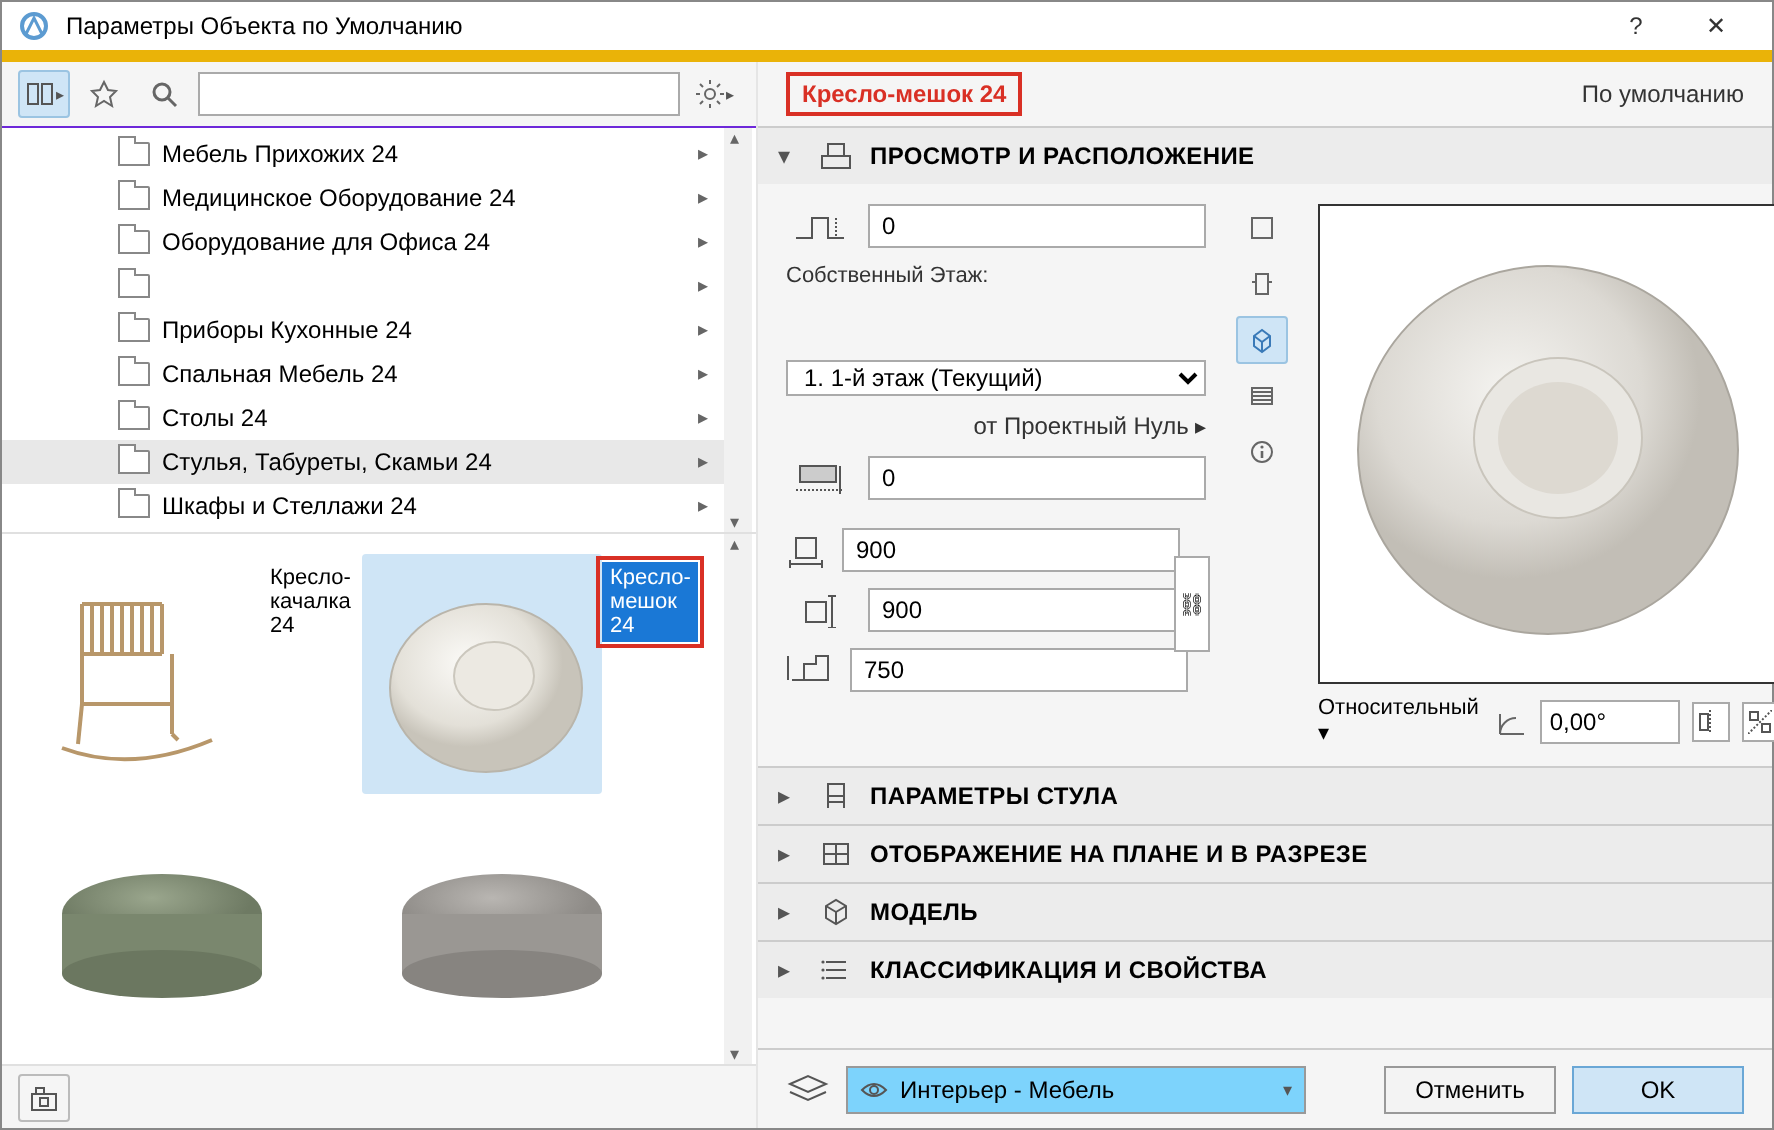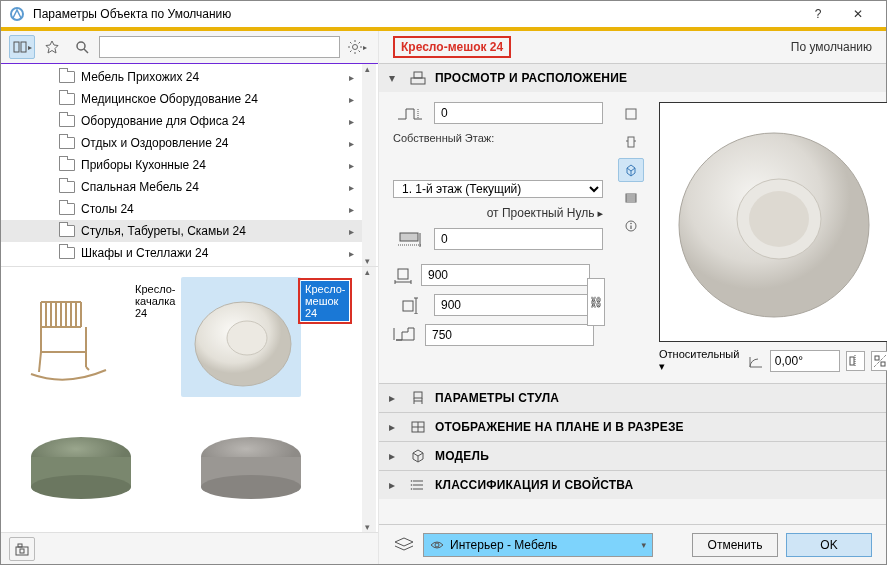--- a/index.html
+++ b/index.html
@@ -1,18 +1,18 @@
 <!DOCTYPE html>
 <html><head>
 <meta charset="utf-8">
 <style>
   * { box-sizing: border-box; font-family: 'Segoe UI', Tahoma, sans-serif; font-size: 12px; }
   body { margin: 0; background: #f0f0f0; }
   .window { width: 887px; height: 565px; background: #fff; border: 1px solid #888; display: flex; flex-direction: column; margin:0; }
-  .titlebar { height: 30px; display: flex; align-items: center; padding: 0 8px; border-bottom: 4px solid #eab308; }
+  .titlebar { height: 30px; display: flex; align-items: center; padding: 0 8px; border-bottom: 6px solid #eab308; }
   .titlebar .app-icon { width:16px; height:16px; margin-right:8px; display:inline-block; }
   .titlebar .title { flex:1; font-size:12px; }
   .titlebar .win-btn { width:40px; height:30px; display:flex; align-items:center; justify-content:center; font-size:14px; color:#333; cursor:pointer; }
   .content { flex:1; display:flex; min-height:0; }
   .left-pane { width: 378px; display:flex; flex-direction:column; border-right:1px solid #e5e5e5; background:#f5f5f5; }
   .toolbar { height: 32px; display:flex; align-items:center; gap:4px; padding:4px 8px; }
   .tb-btn { width:26px; height:24px; border:1px solid transparent; display:flex; align-items:center; justify-content:center; border-radius:2px; cursor:pointer; }
   .tb-btn.highlight { background:#cfe5f6; border-color:#9bc4e2; }
   .search-box { flex:1; height:22px; border:1px solid #aaa; background:#fff; padding:0 4px; }
   .tree { flex:0 0 auto; overflow:auto; border-top:1px solid #6d28d9; border-bottom:1px solid #e0e0e0; padding:2px 0; background:#fff; }
@@ -137,21 +137,20 @@
             <span>Медицинское Оборудование 24</span>
             <span class="arrow">▸</span>
           </div>
           <div class="tree-row">
             <span class="folder-ico"></span>
             <span>Оборудование для Офиса 24</span>
             <span class="arrow">▸</span>
           </div>
           <div class="tree-row">
             <span class="folder-ico"></span>
-            <span>Отдых и Оздоровление 24</span>
             <span class="arrow">▸</span>
           </div>
           <div class="tree-row">
             <span class="folder-ico"></span>
             <span>Приборы Кухонные 24</span>
             <span class="arrow">▸</span>
           </div>
           <div class="tree-row">
             <span class="folder-ico"></span>
             <span>Спальная Мебель 24</span>

